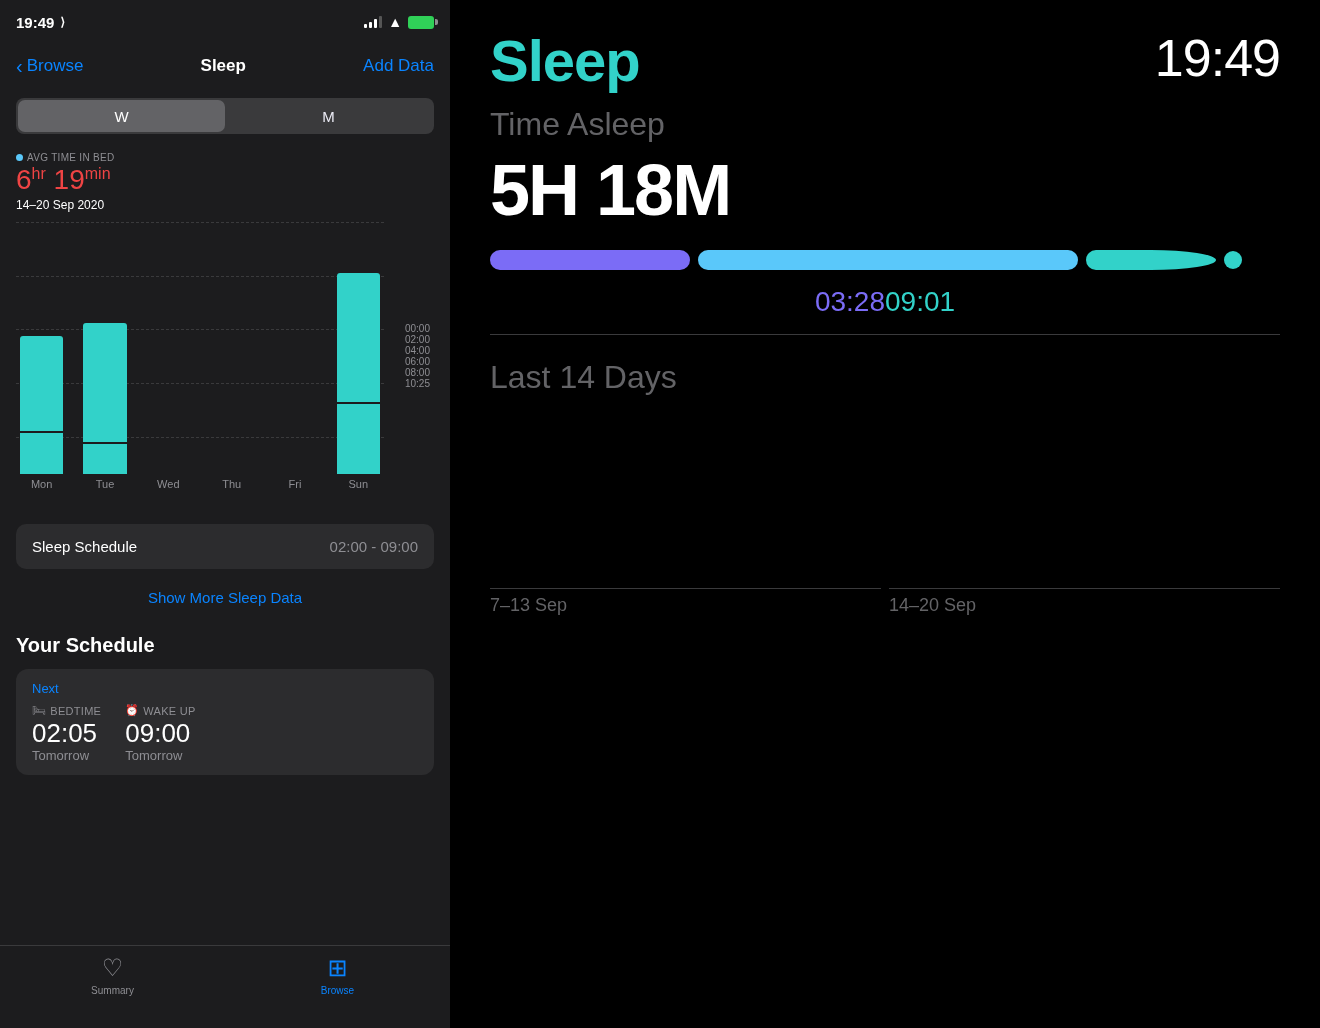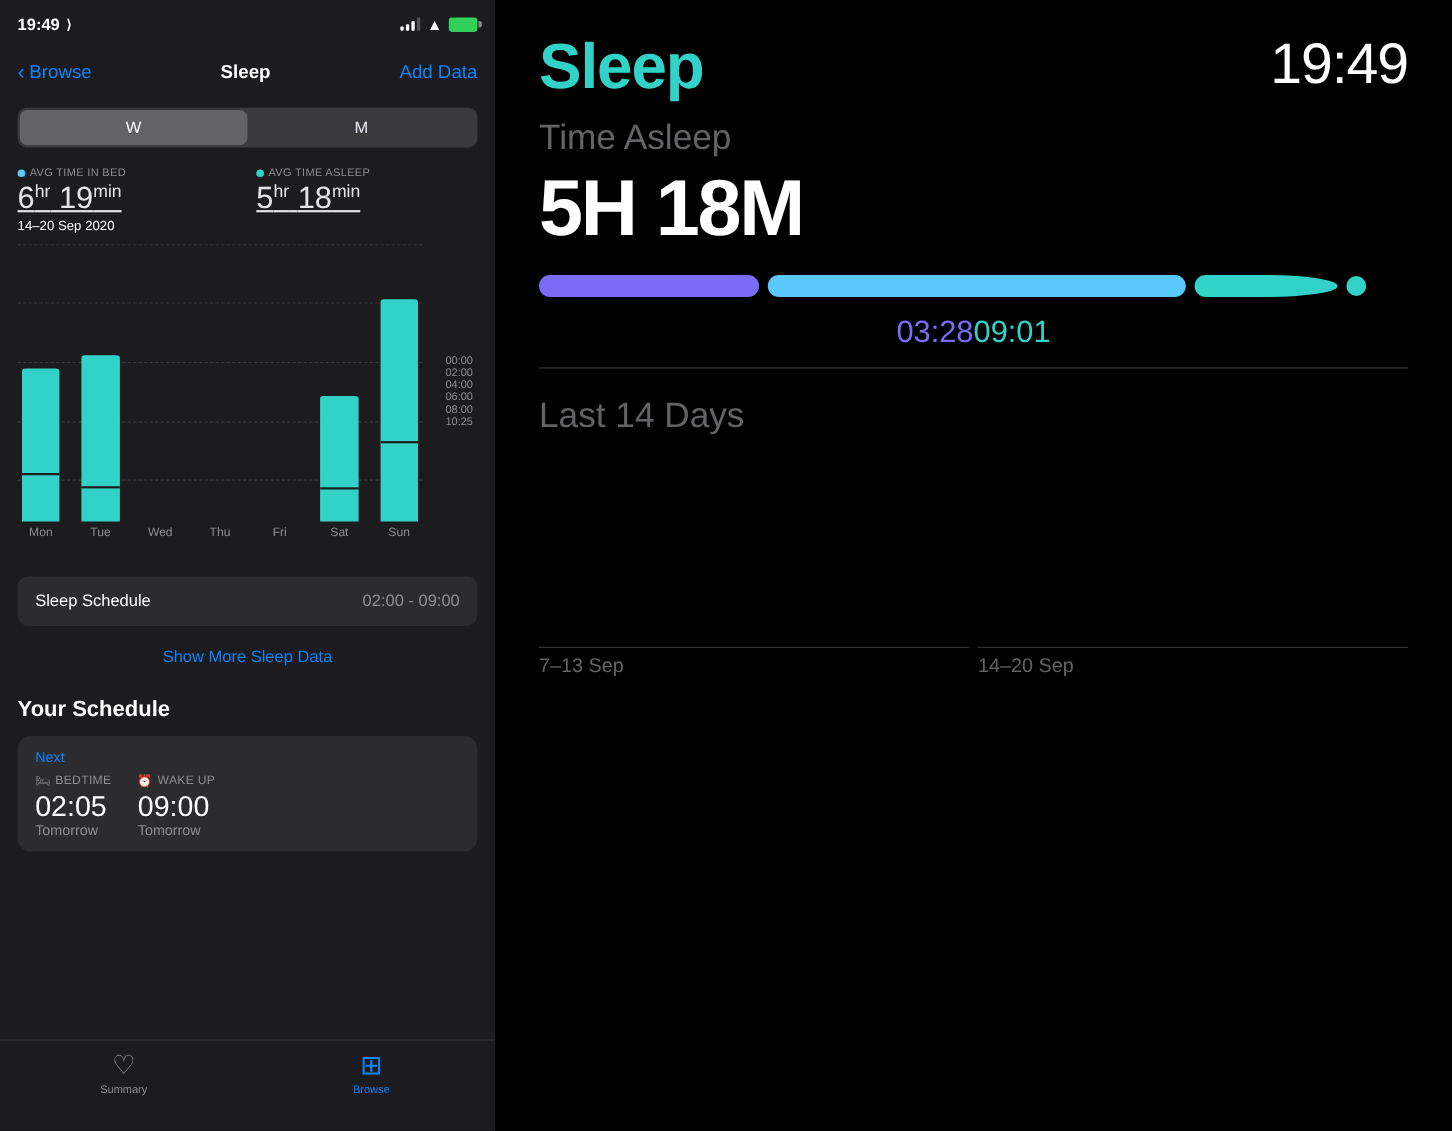--- a/index.html
+++ b/index.html
@@ -151,25 +151,24 @@
       margin-bottom: 2px;
     }
     .stat-dot {
       width: 7px;
       height: 7px;
       border-radius: 50%;
     }
     .stat-dot.teal { background: #5ac8fa; }
     .stat-dot.cyan { background: #32d2c9; }
     .stat-value {
-      color: #e5e5e5;
+      color: #ef4444;
       font-size: 28px;
       font-weight: 300;
       line-height: 1.1;
-      text-decoration: underline;
     }
     .stat-value sup {
       font-size: 16px;
       font-weight: 400;
     }
     .stat-date {
       color: #ffffff;
       font-size: 12px;
       margin-top: 2px;
     }
@@ -550,30 +549,20 @@
       <div class="stat-label">
         <div class="stat-dot teal"></div>
         <span>AVG TIME IN BED</span>
       </div>
       <div class="stat-value">
         <span>6</span><sup>hr</sup>
         <span>19</span><sup>min</sup>
       </div>
       <div class="stat-date">14–20 Sep 2020</div>
     </div>
-    <div class="stat-block">
-      <div class="stat-label">
-        <div class="stat-dot cyan"></div>
-        <span>AVG TIME ASLEEP</span>
-      </div>
-      <div class="stat-value">
-        <span>5</span><sup>hr</sup>
-        <span>18</span><sup>min</sup>
-      </div>
-    </div>
   </div>
 
   <div class="chart-area">
     <div class="chart-grid-lines">
       <div class="grid-line" style="top:0%;"></div>
       <div class="grid-line" style="top:20%;"></div>
       <div class="grid-line" style="top:40%;"></div>
       <div class="grid-line" style="top:60%;"></div>
       <div class="grid-line" style="top:80%;"></div>
     </div>
@@ -605,28 +594,20 @@
       <div class="chart-column">
         <div class="bar-container"></div>
         <div class="chart-label">Thu</div>
       </div>
 
       <div class="chart-column">
         <div class="bar-container"></div>
         <div class="chart-label">Fri</div>
       </div>
 
-      <div class="chart-column">
-        <div class="bar-container">
-          <div class="bar" style="height:45%;">
-            <div class="bar-divider" style="bottom:25%;"></div>
-          </div>
-        </div>
-        <div class="chart-label">Sat</div>
-      </div>
 
       <div class="chart-column">
         <div class="bar-container">
           <div class="bar" style="height:80%;">
             <div class="bar-divider" style="bottom:35%;"></div>
           </div>
         </div>
         <div class="chart-label">Sun</div>
       </div>
     </div>

